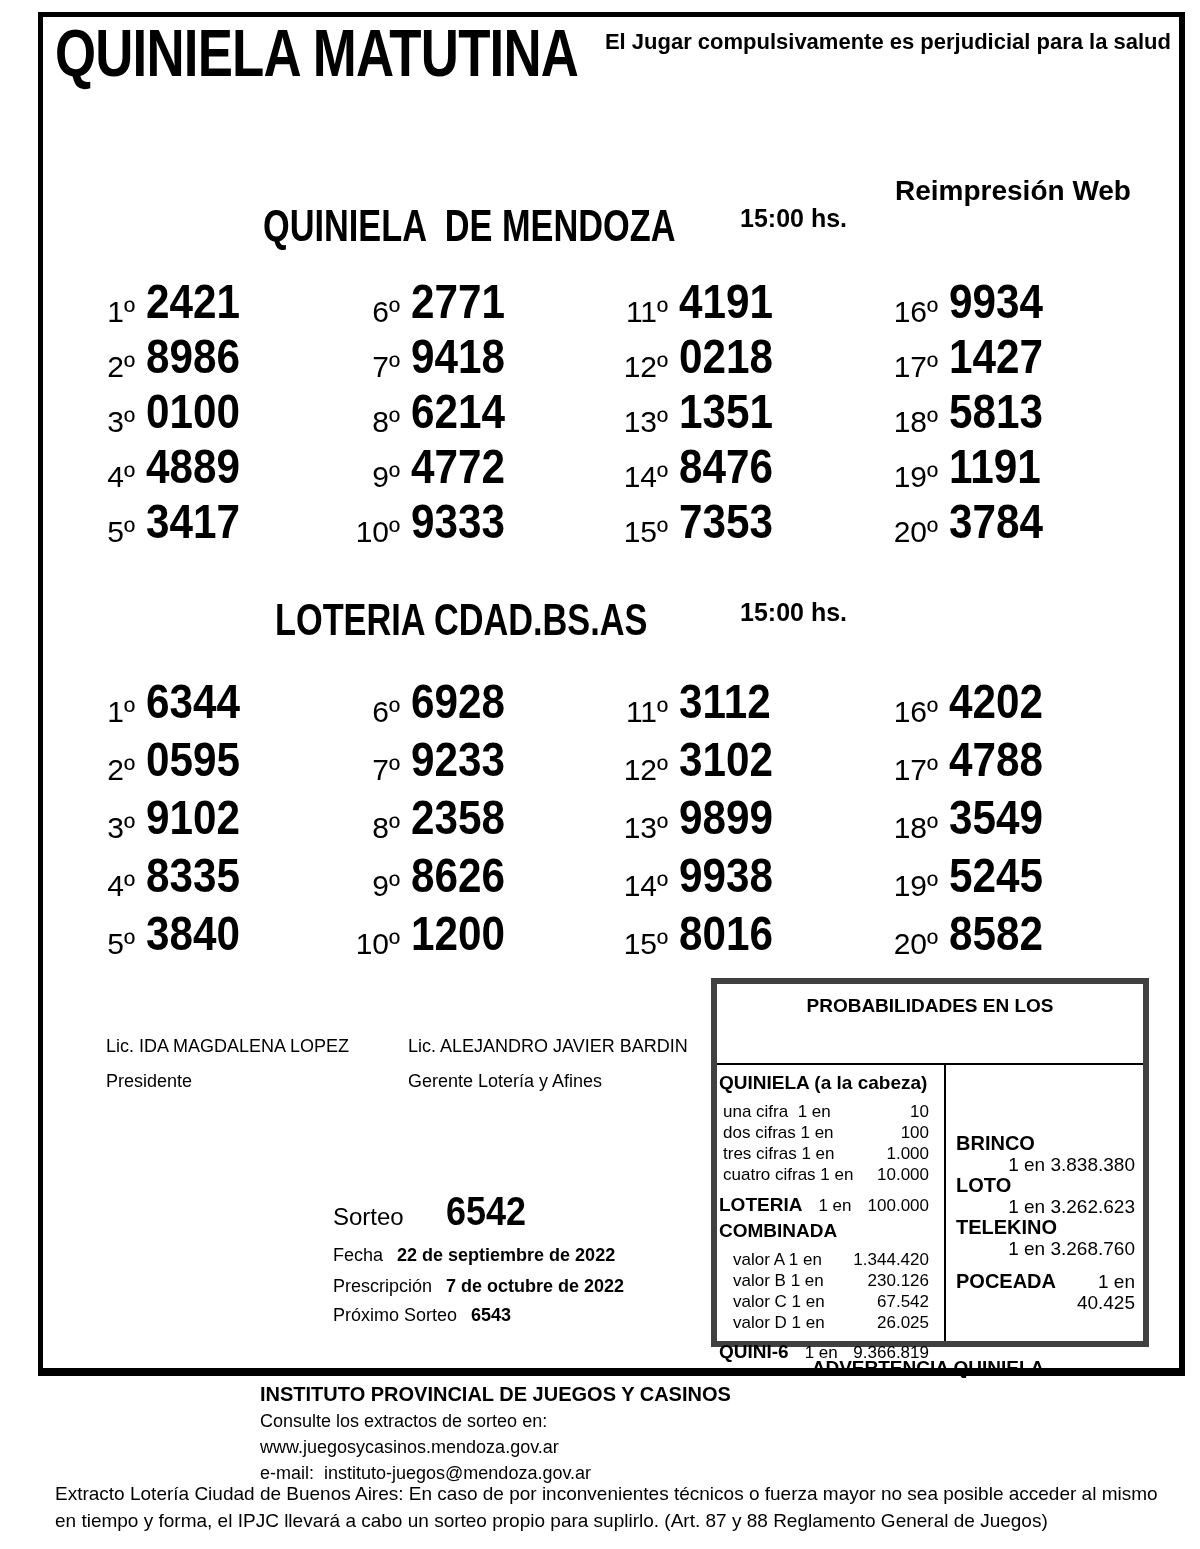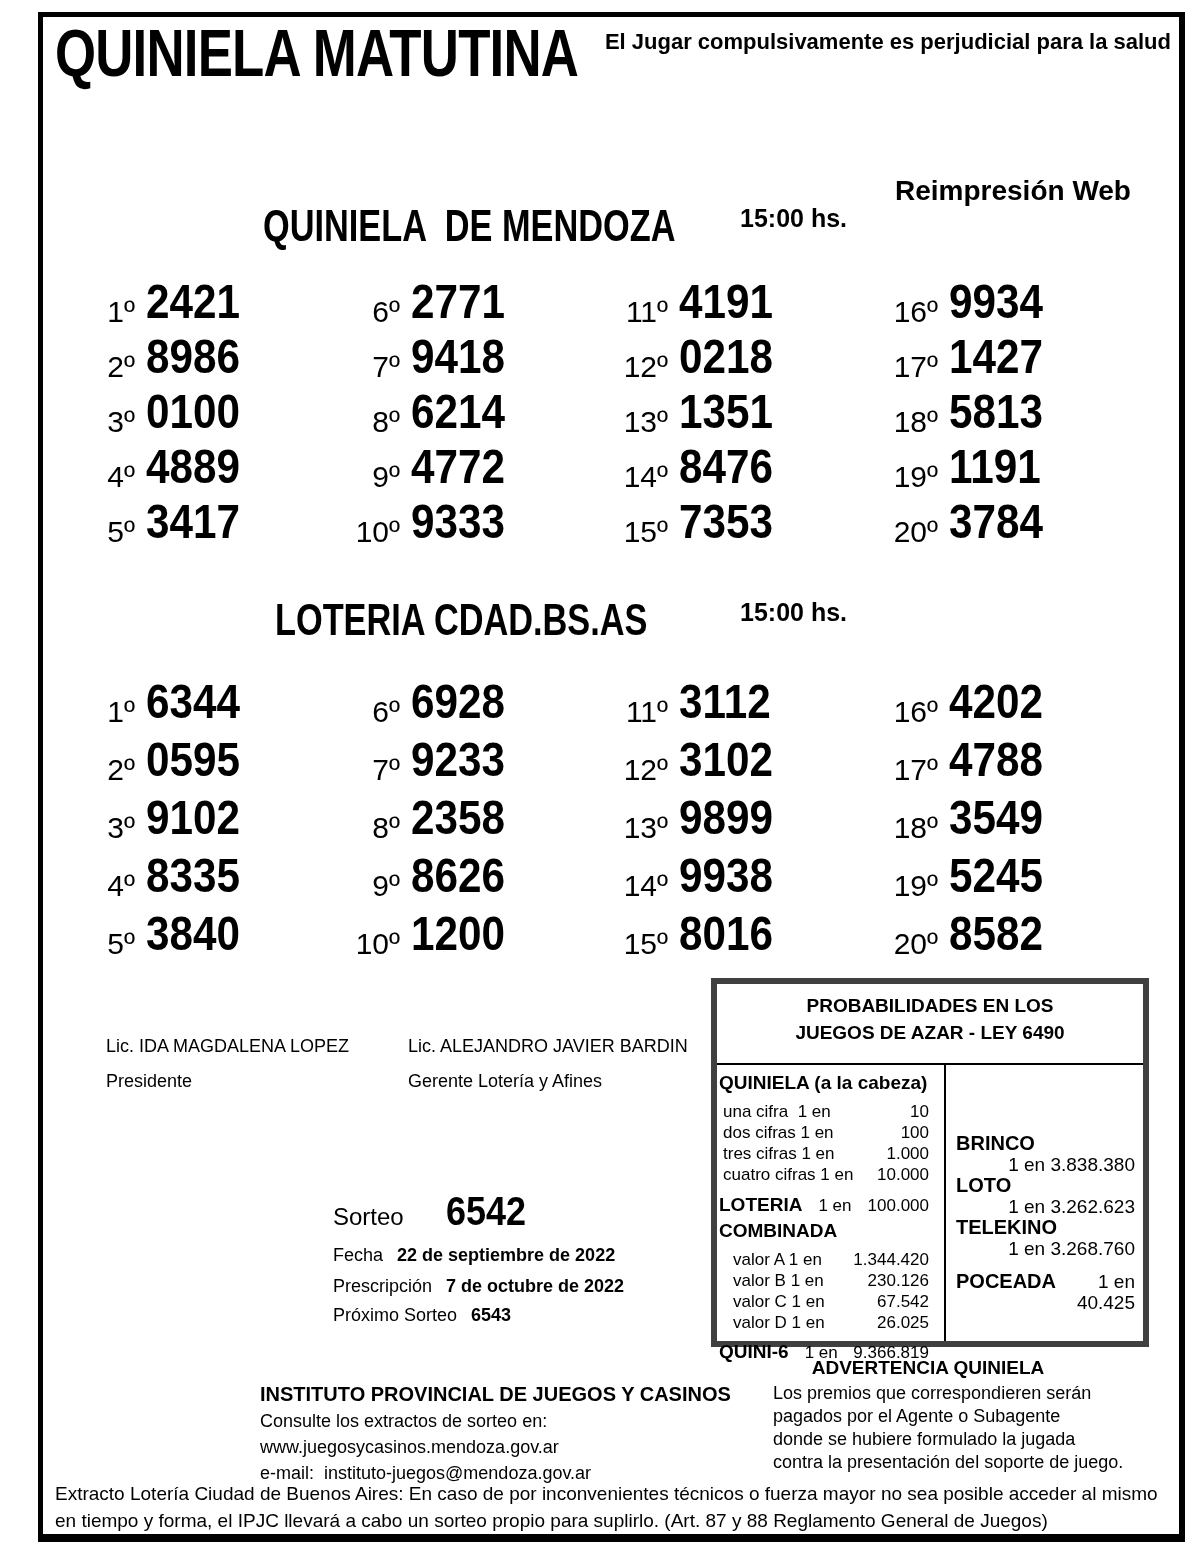--- a/index.html
+++ b/index.html
@@ -1,21 +1,21 @@
 <!DOCTYPE html>
 <html><head>
 <meta charset="utf-8">
 <style>
   html,body { margin:0; padding:0; }
   body {
     width:1200px; height:1549px; background:#ffffff; color:#000;
     font-family:"Liberation Sans", sans-serif; position:relative; overflow:hidden;
   }
   .sheet {
-    position:absolute; left:38px; top:12px; width:1147px; height:1530px;
+    position:absolute; left:38px; top:12px; width:1147px; height:1364px;
     border-style:solid; border-color:#000; border-width:5px 6px 8px 5px;
     box-sizing:border-box;
   }
   .abs { position:absolute; }
 
   .title {
     left:12px; top:0px; font-size:66px; font-weight:bold; white-space:pre;
     transform:scaleX(.80); transform-origin:0 0; line-height:1.1; letter-spacing:-1px;
   }
   .warning { right:8px; top:12px; font-size:22px; font-weight:bold; }
@@ -277,21 +277,20 @@
     <div>Presidente</div>
   </div>
   <div class="abs sig" id="sig-1">
     <div>Lic. ALEJANDRO JAVIER BARDIN</div>
     <div>Gerente Lotería y Afines</div>
   </div>
 
   <div class="abs" id="prob-box">
     <div class="abs prob-title">
       <div>PROBABILIDADES EN LOS</div>
-      <div>JUEGOS DE AZAR - LEY 6490</div>
     </div>
     <div class="abs prob-hr"></div>
     <div class="abs prob-vr"></div>
 
     <div class="abs prob-left">
       <div class="prob-heading">QUINIELA (a la cabeza)</div>
       <div class="prob-rows">
           <div class="prob-row">
             <span class="prob-label">una cifra  1 en</span>
             <span class="prob-value">10</span>
@@ -381,23 +380,17 @@
     <div class="institute-name">INSTITUTO PROVINCIAL DE JUEGOS Y CASINOS</div>
     <div>
         <div class="line">Consulte los extractos de sorteo en:</div>
         <div class="line">www.juegosycasinos.mendoza.gov.ar</div>
         <div class="line">e-mail:  instituto-juegos@mendoza.gov.ar</div>
       </div>
   </div>
 
   <div class="abs" id="advertencia">
     <div class="adv-title">ADVERTENCIA QUINIELA</div>
-    <div>
-        <div class="line">Los premios que correspondieren serán</div>
-        <div class="line">pagados por el Agente o Subagente</div>
-        <div class="line">donde se hubiere formulado la jugada</div>
-        <div class="line">contra la presentación del soporte de juego.</div>
-      </div>
   </div>
 
   <div class="abs" id="footer">Extracto Lotería Ciudad de Buenos Aires: En caso de por inconvenientes técnicos o fuerza mayor no sea posible acceder al mismo en tiempo y forma, el IPJC llevará a cabo un sorteo propio para suplirlo. (Art. 87 y 88 Reglamento General de Juegos)</div>
 
 </div>
 
 </body></html>

